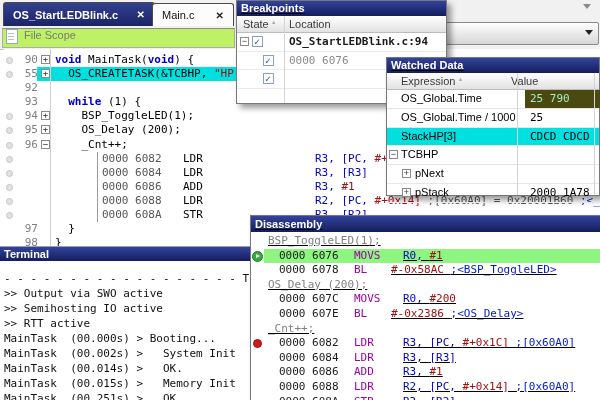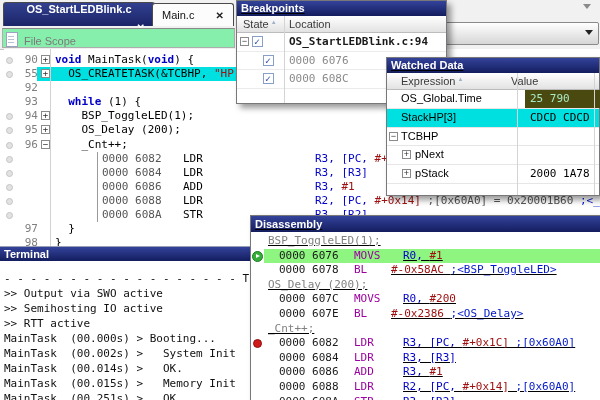--- a/index.html
+++ b/index.html
@@ -5,27 +5,27 @@
   html,body{margin:0;padding:0;}
   .screen{position:relative;width:600px;height:400px;overflow:hidden;background:#fff;
           font-family:"Liberation Sans",sans-serif;font-size:11px;color:#000;}
 
   
   .topstrip{position:absolute;left:0;top:0;width:600px;height:49px;background:#f1f1f1;
             border-bottom:1px solid #c4c4c4;z-index:1;}
   .tab{position:absolute;top:2px;height:23px;display:flex;align-items:center;gap:7px;
        padding:0 9px;border:1px solid #4a4a4a;border-bottom:none;border-radius:3px 3px 0 0;}
   .tab.active{left:3px;width:132px;background:linear-gradient(180deg,#32408f,#1a2468);
-              color:#fff;font-weight:bold;flex-direction:column;}
+              color:#fff;font-weight:bold;}
   .tab.inactive{left:152px;width:62px;top:3px;height:22px;background:#fcfcfc;color:#111;}
   .tabx{font-size:10px;font-weight:bold;cursor:default;margin-left:auto;}
   .tab.active .tabx{color:#fff;}
   .tab.inactive .tabx{color:#222;}
-  .filescope{position:absolute;left:2px;top:28px;width:231px;height:18px;background:#86efac;
-             border:1px solid #adadad;border-top-color:#8a8a8a;display:flex;align-items:flex-end;
+  .filescope{position:absolute;left:2px;top:28px;width:231px;height:18px;background:#bef264;
+             border:1px solid #adadad;border-top-color:#8a8a8a;display:flex;align-items:flex-start;
              color:#7a7a7a;}
   .doc-icon{width:10px;height:13px;background:#fff;border:1px solid #9aa4c0;margin:0 6px 0 3px;
             position:relative;}
   .doc-icon::after{content:"";position:absolute;left:1px;top:3px;width:6px;height:1px;
             background:#b8c0d4;box-shadow:0 3px 0 #b8c0d4,0 6px 0 #b8c0d4;}
   .topcombo{position:absolute;left:388px;top:22px;width:209px;height:21px;border:1px solid #8a8a8a;
             border-radius:2px;background:linear-gradient(180deg,#ffffff,#d6d6d6);}
   .topcombo .arr{position:absolute;right:5px;top:7px;width:0;height:0;
             border-left:4px solid transparent;border-right:4px solid transparent;border-top:5px solid #222;}
   .chevron{position:absolute;left:583px;top:4px;width:0;height:0;
@@ -179,36 +179,39 @@
           <span class="exp">−</span>
           <span class="cb top"></span>
           <span class="bploc">OS_StartLEDBlink.c:94</span>
         </div>
         <div class="bprow">
           <span class="cb child"></span>
           <span class="bploc muted">0000 6076</span>
         </div>
         <div class="bprow">
           <span class="cb child"></span>
-          <span class="bploc muted">0000 608C</span>
         </div>
       </div>
     <div class="vsep bp-sep"></div>
   </div>
 
   <div class="panel watch-panel">
     <div class="phead">Watched Data</div>
     <div class="colhead">
       <span class="col" style="left:14px"><span>Expression</span><span class="sort-arrow">▲</span></span>
       <span class="col" style="left:124px"><span>Value</span></span>
     </div>
     <div id="watch-rows">
         <div class="wrow">
           <span class="wexpr">OS_Global.Time</span>
           <span class="wval changed">25 790</span>
+        </div>
+        <div class="wrow">
+          <span class="wexpr">OS_Global.Time / 1000</span>
+          <span class="wval">25</span>
         </div>
         <div class="wrow sel">
           <span class="wexpr">StackHP[3]</span>
           <span class="wval">CDCD CDCD</span>
         </div>
         <div class="wrow">
           <span class="exp top">−</span>
           <span class="wexpr">TCBHP</span>
           <span class="wval"></span>
         </div>

